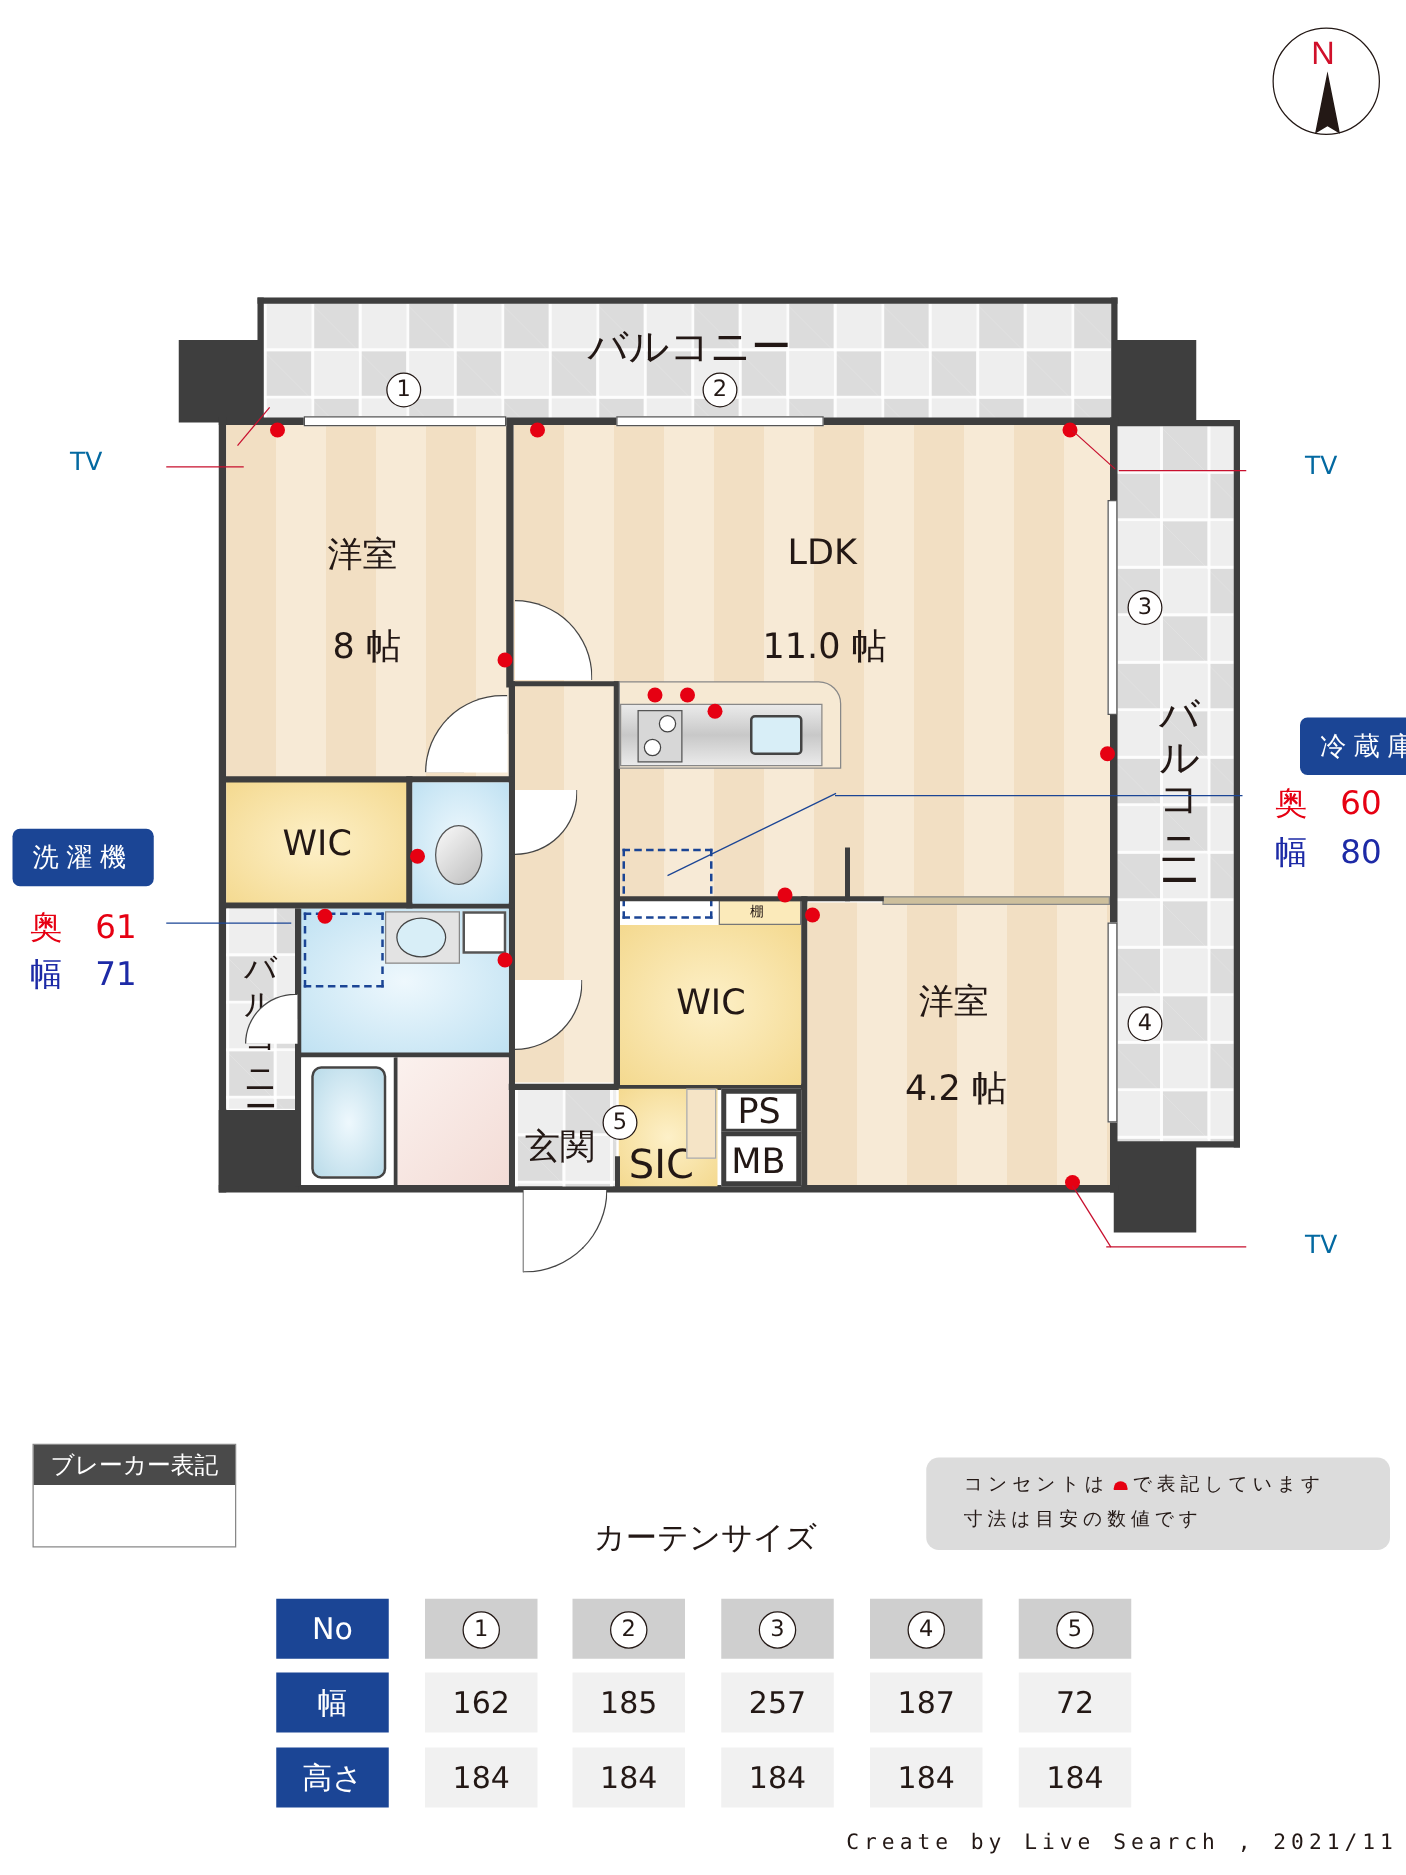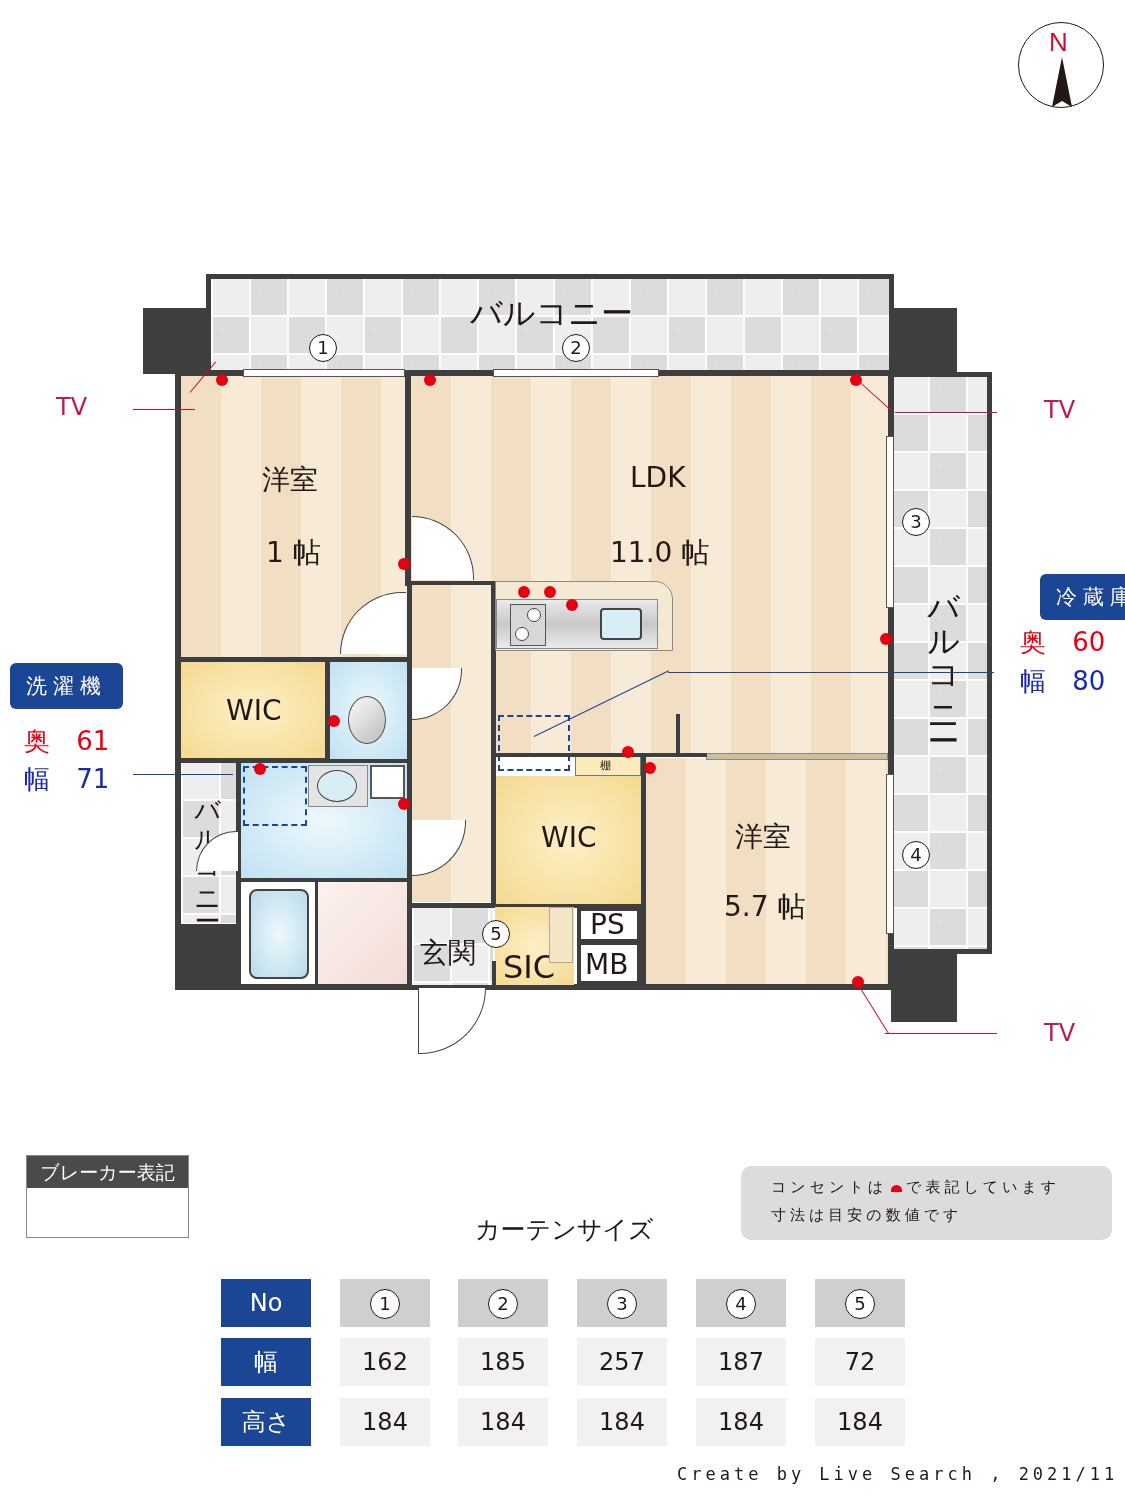--- a/index.html
+++ b/index.html
@@ -19,21 +19,21 @@
   .wic { background: radial-gradient(ellipse at center, #fdf0c8 0%, #f4d98f 100%); }
   .wet { background: radial-gradient(ellipse at center, #eef8fd 0%, #bfe1f2 100%); }
   .pink { background: linear-gradient(135deg, #fbf1ee, #f3dcd6); }
   .label { position: absolute; font-size: 28px; text-align: center; white-space: nowrap; }
   .circ { position: absolute; width: 28px; height: 28px; border: 1.5px solid #231815; border-radius: 50%;
           background: #fff; font-size: 18px; line-height: 25px; text-align: center; }
   .dot { position: absolute; width: 12px; height: 12px; background: #e60012; border-radius: 50%; }
   .window { position: absolute; background: #fff; border: 1.5px solid #555; }
   .door-swing { position: absolute; background: #fff; border: 1.5px solid #444; }
   .vtext { writing-mode: vertical-rl; text-orientation: upright; letter-spacing: 2px; }
-  .tv { position: absolute; font-size: 24px; color: #be185d; }
+  .tv { position: absolute; font-size: 20px; color: #0369a1; }
   .redline { position: absolute; height: 1px; background: #c8102e; }
   .badge { position: absolute; background: #1b4595; color: #fff; border-radius: 6px; font-size: 21px;
            text-align: center; letter-spacing: 6px; }
   .dimrow { position: absolute; font-size: 26px; }
   .dim-red { color: #e60012; }
   .dim-blue { color: #1d2aa6; }
   .cell { position: absolute; width: 90px; height: 48px; text-align: center; line-height: 48px; font-size: 24px; }
   .cell.head { background: #1b4595; color: #fff; }
   .cell.no { background: #cfcfcf; }
   .cell.val { background: #f1f1f1; }
@@ -43,40 +43,40 @@
 </head>
 <body>
 
 <div class="abs" style="left:1018px;top:22px;width:86px;height:86px;border:1.5px solid #231815;border-radius:50%;">
   <span class="abs" style="left:30px;top:4px;font-size:26px;color:#d0102a;font-family:'Liberation Sans',sans-serif;">N</span>
   <svg class="abs" style="left:33px;top:34px;" width="20" height="52" viewBox="0 0 20 52">
       <polygon points="10,0 0,50 10,44 20,50" fill="#231815"></polygon>
     </svg>
 </div>
 
-<div class="abs" style="left:0;top:0;width:984px;height:1050px;margin-top:36px;">
+<div class="abs" style="left:0;top:0;width:984px;height:1050px;">
 
   <div class="abs tile" style="left:206px;top:238px;width:688px;height:100px;border:5px solid #3e3e3e;border-bottom:none;"></div>
   <span class="label" style="left:470px;top:256px;font-size:32px;">バルコニー</span>
 
   <div class="wall" style="left:143px;top:272px;width:66px;height:66px;"></div>
   <div class="wall" style="left:891px;top:272px;width:66px;height:66px;"></div>
 
   <div class="abs tile" style="left:890px;top:336px;width:102px;height:582px;border:5px solid #3e3e3e;border-left:none;"></div>
   <span class="label vtext" style="left:922px;top:535px;font-size:32px;">バルコニー</span>
   <div class="wall" style="left:891px;top:916px;width:66px;height:70px;"></div>
 
   <div class="wall" style="left:175px;top:334px;width:720px;height:6px;"></div>
   <div class="wall" style="left:175px;top:334px;width:6px;height:620px;"></div>
   <div class="wall" style="left:175px;top:948px;width:720px;height:6px;"></div>
   <div class="wall" style="left:888px;top:334px;width:6px;height:620px;"></div>
 
   <div class="abs wood" style="left:181px;top:340px;width:226px;height:282px;"></div>
   <span class="label" style="left:262px;top:425px;">洋室</span>
-  <span class="label" style="left:266px;top:498px;">1 帖</span>
+  <span class="label" style="left:266px;top:498px;">8 帖</span>
   <div class="wall" style="left:405px;top:340px;width:6px;height:210px;"></div>
 
   <div class="abs wood" style="left:411px;top:340px;width:477px;height:380px;"></div>
   <span class="label" style="left:630px;top:425px;">LDK</span>
   <span class="label" style="left:610px;top:498px;">11.0 帖</span>
 
   <div class="abs wood" style="left:411px;top:548px;width:82px;height:318px;"></div>
   <div class="wall" style="left:407px;top:545px;width:5px;height:405px;"></div>
   <div class="wall" style="left:491px;top:545px;width:5px;height:325px;"></div>
   <div class="wall" style="left:407px;top:545px;width:88px;height:4px;"></div>
@@ -134,21 +134,21 @@
 
   <div class="abs wic" style="left:496px;top:740px;width:145px;height:128px;"></div>
   <span class="label" style="left:541px;top:785px;font-size:28px;">WIC</span>
   <div class="abs" style="left:575px;top:720px;width:66px;height:20px;background:#fbeaba;border:1px solid #777;"></div>
   <span class="abs" style="left:600px;top:722px;font-size:11px;">棚</span>
   <div class="wall" style="left:495px;top:717px;width:150px;height:4px;"></div>
   <div class="wall" style="left:641px;top:717px;width:5px;height:232px;"></div>
 
   <div class="abs wood" style="left:646px;top:722px;width:242px;height:226px;"></div>
   <span class="label" style="left:735px;top:782px;">洋室</span>
-  <span class="label" style="left:724px;top:852px;">5.7 帖</span>
+  <span class="label" style="left:724px;top:852px;">4.2 帖</span>
   <div class="abs" style="left:706px;top:717px;width:182px;height:7px;background:#cdbf9c;border:1px solid #888;"></div>
   <div class="wall" style="left:676px;top:678px;width:4px;height:43px;"></div>
   <div class="wall" style="left:645px;top:717px;width:62px;height:4px;"></div>
 
   <div class="window" style="left:243px;top:333px;width:162px;height:8px;"></div>
   <div class="window" style="left:493px;top:333px;width:166px;height:8px;"></div>
   <div class="window" style="left:886px;top:400px;width:8px;height:172px;"></div>
   <div class="window" style="left:886px;top:738px;width:8px;height:160px;"></div>
 
   <div class="circ" style="left:309px;top:298px;">1</div>

